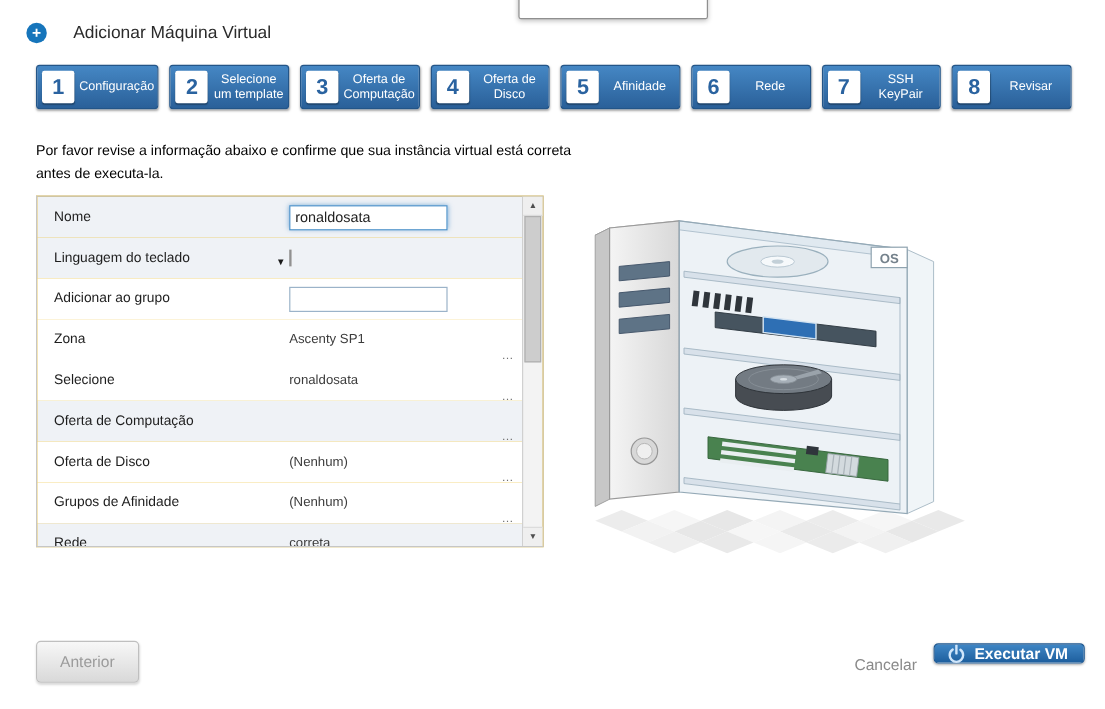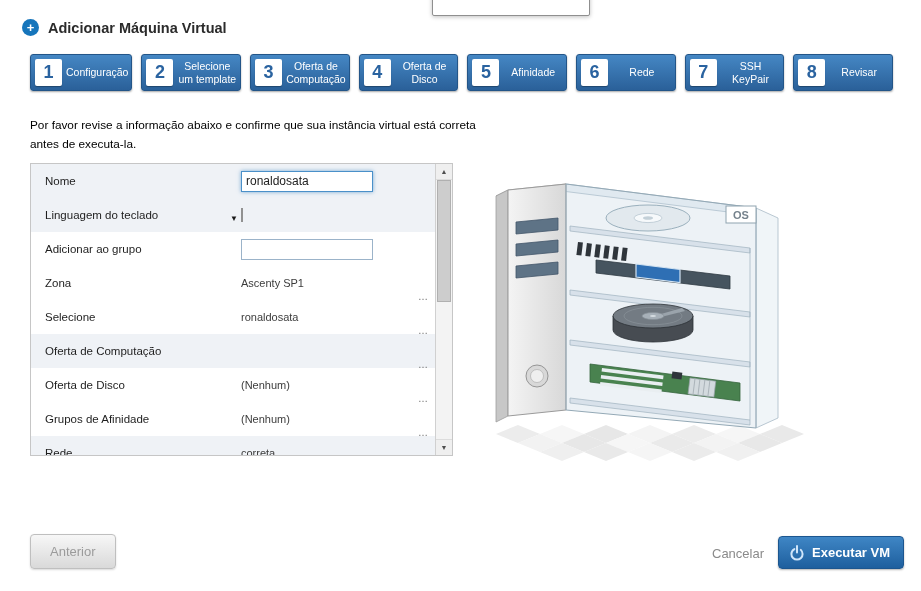--- a/index.html
+++ b/index.html
@@ -10,21 +10,21 @@
   }
 
   
   .popup-fragment {
     position:absolute; left:432px; top:-12px; width:158px; height:28px;
     background:#fff; border:1px solid #8f8f8f; border-radius:2px;
     box-shadow:0 1px 4px rgba(0,0,0,.25);
   }
 
   
-  .header { position:absolute; left:22px; top:19px; display:flex; align-items:center; gap:9px;font-weight:bold; }
+  .header { position:absolute; left:22px; top:19px; display:flex; align-items:center; gap:22px; }
   .add-icon {
     width:17px; height:17px; border-radius:50%; background:#1675bb; color:#fff;
     font-size:13px; font-weight:bold; display:flex; align-items:center; justify-content:center; line-height:1;
   }
   .add-icon::after { content:"+"; margin-top:-1px; }
   .page-title { font-size:14.5px; color:#2b2b2b; }
 
   
   .steps { position:absolute; left:30px; top:54px; width:863px; display:flex; gap:9px; }
   .step {
@@ -76,21 +76,21 @@
   .illustration { position:absolute; left:478px; top:166px; width:332px; height:310px; }
 
   
   .btn-anterior {
     position:absolute; left:30px; top:534px; padding:9px 19px;
     background:linear-gradient(#f7f7f7,#d9d9d9); border:1px solid #bfbfbf; border-radius:4px;
     color:#9b9b9b; font-size:13px; box-shadow:0 1px 2px rgba(0,0,0,.15); cursor:pointer; font-family:inherit;
   }
   .link-cancelar { position:absolute; left:712px; top:546px; color:#8a8a8a; font-size:13px; cursor:pointer; }
   .btn-executar {
-    position:absolute; left:778px; top:536px; height:33px; padding:0 13px 0 10px;
+    position:absolute; left:778px; top:536px; height:17px; padding:0 13px 0 10px;
     display:flex; align-items:center; gap:7px;
     background:linear-gradient(#3f86c5,#1e5f9e); border:1px solid #1c568f; border-radius:4px;
     color:#fff; font-size:13px; font-weight:bold; box-shadow:0 1px 2px rgba(0,0,0,.3); cursor:pointer; font-family:inherit;
   }
 </style>
 </head>
 <body>
 
 <div class="popup-fragment"></div>
 

